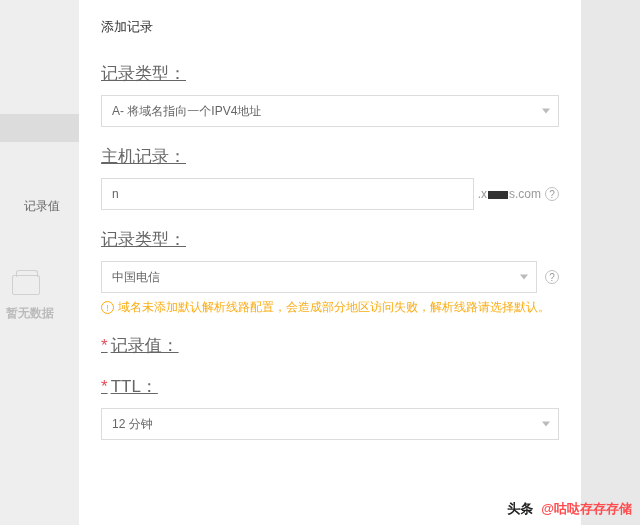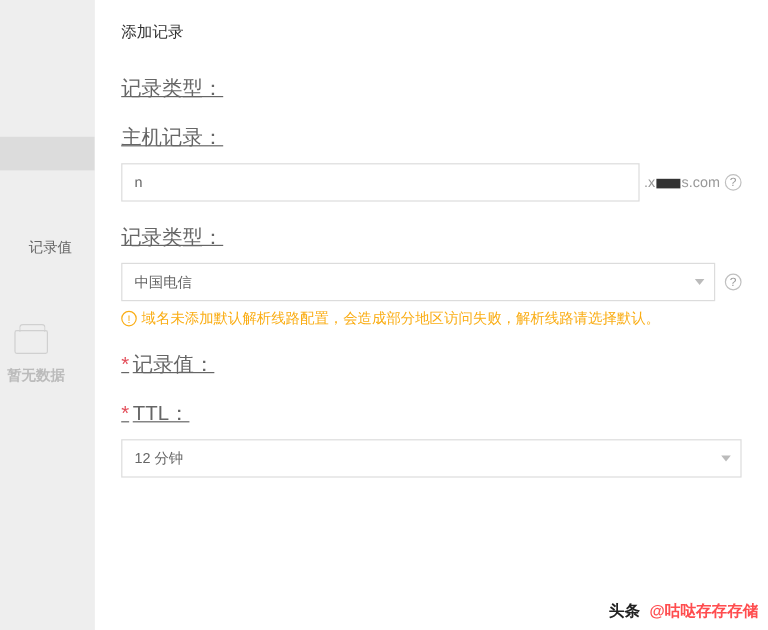--- a/index.html
+++ b/index.html
@@ -56,21 +56,21 @@
     .back-nodata {
       position: absolute;
       left: 6px; top: 305px;
       font-size: 12px;
       color: #bbb;
       font-weight: bold;
     }
     .panel {
       position: absolute;
       left: 79px; top: 0;
-      width: 561px; height: 525px;
+      width: 502px; height: 525px;
       background: #fff;
       padding: 18px 22px 0 22px;
     }
     .panel-title {
       font-size: 13px;
       color: #333;
       margin-bottom: 26px;
     }
     .field {
       margin-bottom: 18px;
@@ -210,20 +210,24 @@
   <div class="back-label">记录值</div>
   <div class="back-box-icon"></div>
   <div class="back-nodata">暂无数据</div>
 </div>
 
 <div class="panel">
   <div class="panel-title">添加记录</div>
 
   <div class="field">
     <div class="field-label">记录类型：</div>
+    <div class="select-box">
+      <span>A- 将域名指向一个IPV4地址</span>
+      <span class="chev"></span>
+    </div>
   </div>
 
   <div class="field">
     <div class="field-label">主机记录：</div>
     <div class="input-row">
       <div class="input-box">
         <span>n</span>
       </div>
       <span class="suffix">
         <span>.x</span><span class="obscure"></span><span>s.com</span>

